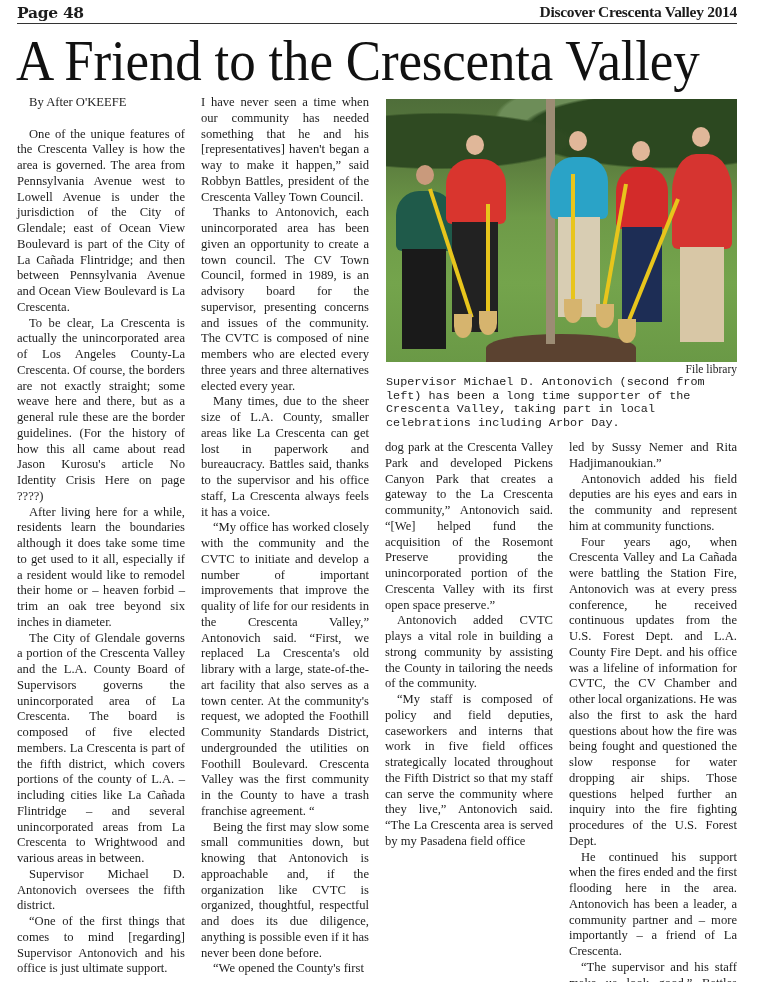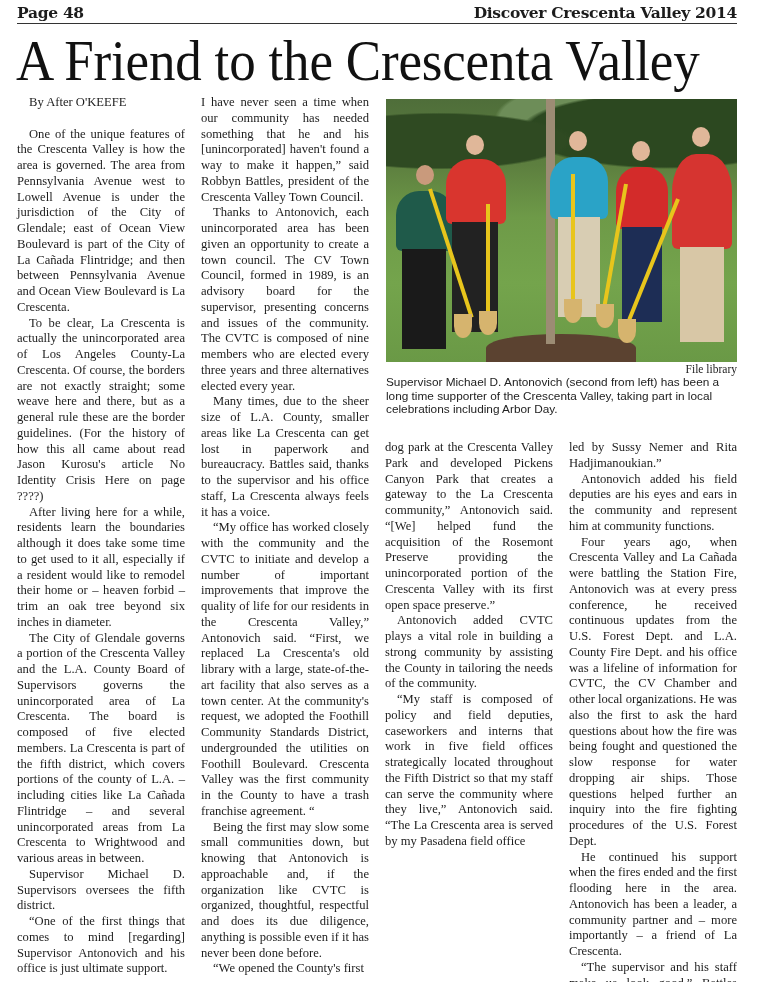--- a/index.html
+++ b/index.html
@@ -8,21 +8,21 @@
       font-family: "DejaVu Serif", "Liberation Serif", serif;
       color: #1c1c1c;
     }
     .page-header {
       position: absolute; left: 17px; top: 3px; width: 720px; height: 20px;
       border-bottom: 1.5px solid #333;
       font-family: "DejaVu Serif", serif; font-weight: bold; font-size: 15.5px;
       letter-spacing: -0.3px;
     }
     .page-header .left { position: absolute; left: 0; top: 0; text-align: center; }
-    .page-header .right { position: absolute; right: 0; top: 0; }
+    .page-header .right { position: absolute; right: 0; top: 0; font-family: Liberation Serif, serif; }
     .headline {
       position: absolute; left: 16px; top: 30px; width: 730px;
       font-family: "Liberation Serif", serif; font-size: 57px; line-height: 62px;
       letter-spacing: -0.2px; white-space: nowrap; color: #111;
       transform: scaleX(0.93); transform-origin: left top;
     }
     .col {
       position: absolute; width: 168px;
       font-family: "Liberation Serif", serif; font-size: 12.6px; line-height: 15.75px;
       text-align: justify; hyphens: none;
@@ -50,45 +50,45 @@
     .head { position:absolute; width:18px; height:20px; border-radius:50%; background:#e0b799; }
     .leg { position:absolute; }
     .shovel { position:absolute; width:4px; background:#e8c51c; transform-origin: top center; }
     .blade { position:absolute; width:18px; height:24px; background:#d6b46e; border-radius: 0 0 50% 50%; }
     .credit {
       position: absolute; left: 560px; top: 363px; width: 177px; text-align: right;
       font-family: "Liberation Serif", serif; font-size: 11.5px; color: #222;
     }
     .caption {
       position: absolute; left: 386px; top: 376px; width: 352px;
-      font-family: Liberation Sans, sans-serif; font-size: 11.8px; line-height: 13.6px; color: #222;
+      font-family: Liberation Mono, monospace; font-size: 11.8px; line-height: 13.6px; color: #222;
     }
   </style>
 </head>
 <body>
 
 <div class="page-header">
   <span class="left">Page 48</span>
   <span class="right">Discover Crescenta Valley 2014</span>
 </div>
 
 <h1 class="headline" style="margin:0;font-weight:normal;">A Friend to the Crescenta Valley</h1>
 
 <div class="col" id="col1">
   <p class="byline">By After O'KEEFE</p>
   <p>One of the unique features of the Crescenta Valley is how the area is governed. The area from Pennsylvania Avenue west to Lowell Avenue is under the jurisdiction of the City of Glendale; east of Ocean View Boulevard is part of the City of La Cañada Flintridge; and then between Pennsylvania Avenue and Ocean View Boulevard is La Crescenta.</p>
   <p>To be clear, La Crescenta is actually the unincorporated area of Los Angeles County-La Crescenta. Of course, the borders are not exactly straight; some weave here and there, but as a general rule these are the border guidelines. (For the history of how this all came about read Jason Kurosu's article No Identity Crisis Here on page ????)</p>
   <p>After living here for a while, residents learn the boundaries although it does take some time to get used to it all, especially if a resident would like to remodel their home or – heaven forbid – trim an oak tree beyond six inches in diameter.</p>
   <p>The City of Glendale governs a portion of the Crescenta Valley and the L.A. County Board of Supervisors governs the unincorporated area of La Crescenta. The board is composed of five elected members. La Crescenta is part of the fifth district, which covers portions of the county of L.A. – including cities like La Cañada Flintridge – and several unincorporated areas from La Crescenta to Wrightwood and various areas in between.</p>
-  <p>Supervisor Michael D. Supervisors oversees the fifth district.</p>
+  <p>Supervisor Michael D. Antonovich oversees the fifth district.</p>
   <p>“One of the first things that comes to mind [regarding] Supervisor Antonovich and his office is just ultimate support.</p>
 </div>
 
 <div class="col" id="col2">
-  <p class="noindent">I have never seen a time when our community has needed something that he and his [unincorporated] haven't found a way to make it happen,” said Robbyn Battles, president of the Crescenta Valley Town Council.</p>
+  <p class="noindent">I have never seen a time when our community has needed something that he and his [representatives] haven't began a way to make it happen,” said Robbyn Battles, president of the Crescenta Valley Town Council.</p>
   <p>Thanks to Antonovich, each unincorporated area has been given an opportunity to create a town council. The CV Town Council, formed in 1989, is an advisory board for the supervisor, presenting concerns and issues of the community. The CVTC is composed of nine members who are elected every three years and three alternatives elected every year.</p>
   <p>Many times, due to the sheer size of L.A. County, smaller areas like La Crescenta can get lost in paperwork and bureaucracy. Battles said, thanks to the supervisor and his office staff, La Crescenta always feels it has a voice.</p>
   <p>“My office has worked closely with the community and the CVTC to initiate and develop a number of important improvements that improve the quality of life for our residents in the Crescenta Valley,” Antonovich said. “First, we replaced La Crescenta's old library with a large, state-of-the-art facility that also serves as a town center. At the community's request, we adopted the Foothill Community Standards District, undergrounded the utilities on Foothill Boulevard. Crescenta Valley was the first community in the County to have a trash franchise agreement. “</p>
   <p>Being the first may slow some small communities down, but knowing that Antonovich is approachable and, if the organization like CVTC is organized, thoughtful, respectful and does its due diligence, anything is possible even if it has never been done before.</p>
   <p>“We opened the County's first</p>
 </div>
 
 <div class="photo">
   <div class="trees"></div>
   <div class="dirt"></div>

